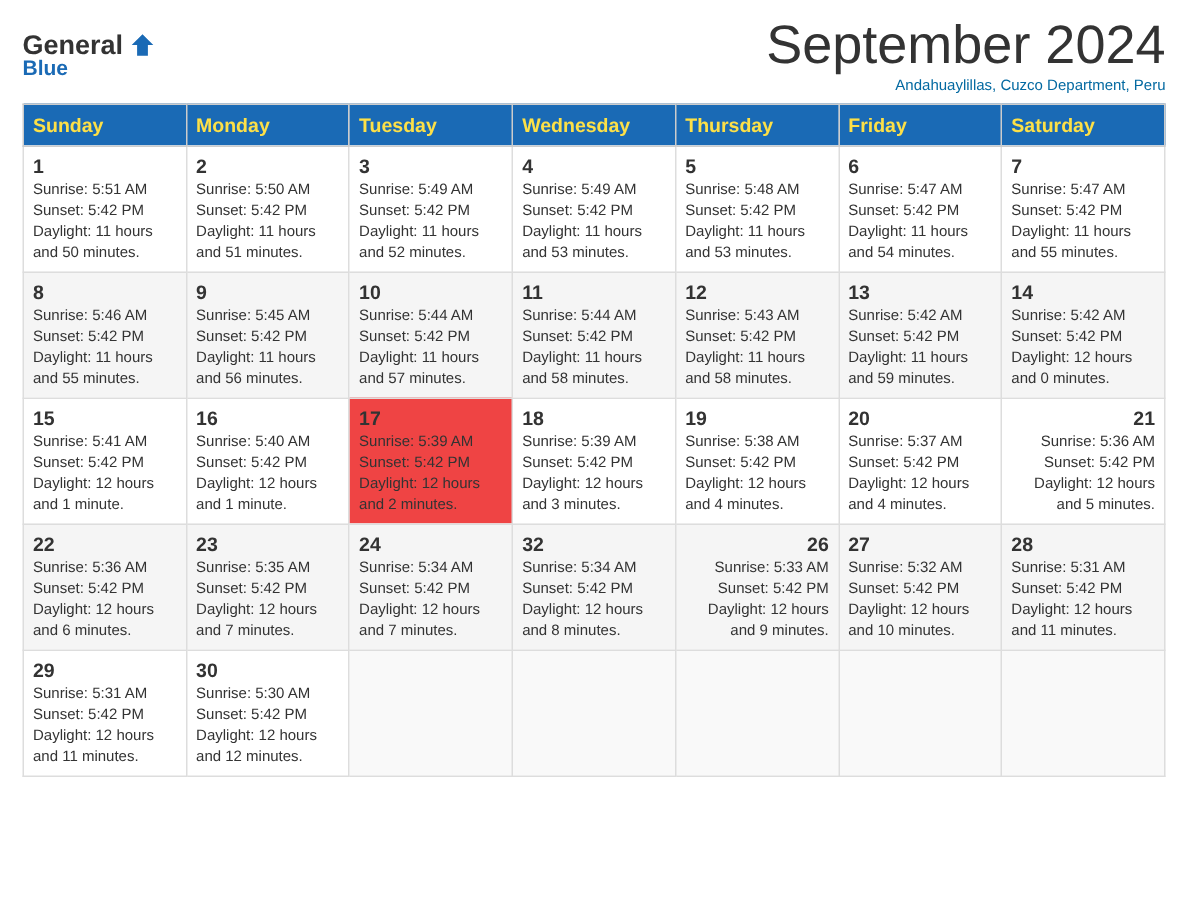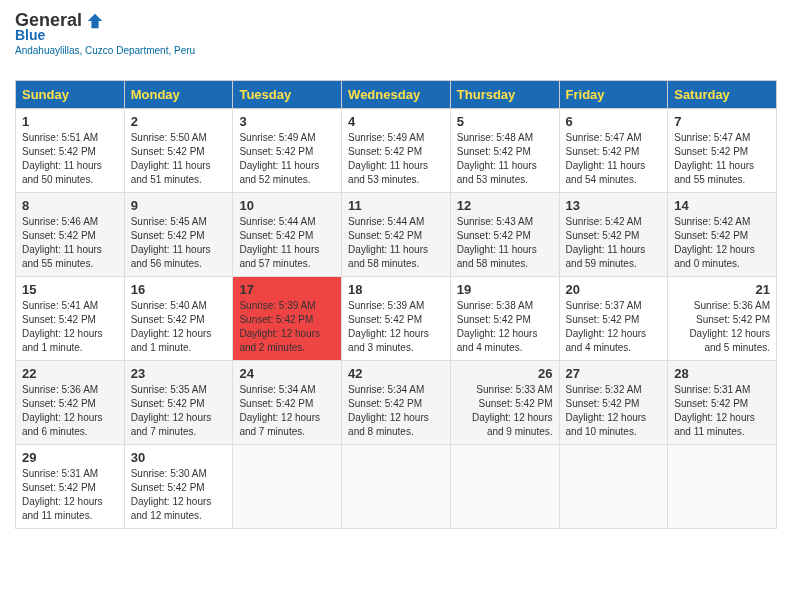--- a/index.html
+++ b/index.html
@@ -5,24 +5,23 @@
     * { box-sizing: border-box; margin: 0; padding: 0; }
     body {
       font-family: Arial, sans-serif;
       background: #fff;
       width: 792px;
       min-height: 612px;
       padding: 10px 15px;
     }
     .header {
       display: flex;
-      align-items: flex-start;
+      align-items: center;
       justify-content: space-between;
-      margin-bottom: 24px;
-      flex-direction: column;
+      margin-bottom: 6px;
     }
     .logo {
       display: flex;
       flex-direction: column;
       align-items: flex-start;
     }
     .logo-text {
       display: flex;
       align-items: center;
       gap: 2px;
@@ -108,20 +107,21 @@
   <div class="logo">
     <div class="logo-text">
       <span class="logo-general">General</span>
       <svg class="logo-icon" viewBox="0 0 20 20">
         <polygon points="10,2 18,10 14,10 14,18 6,18 6,10 2,10" fill="#1a6ab5"></polygon>
       </svg>
     </div>
     <span class="logo-blue" style="margin-top:-4px;">Blue</span>
   </div>
   <div class="title-section">
+    <div class="month-title">September 2024</div>
     <div class="location-title">Andahuaylillas, Cuzco Department, Peru</div>
   </div>
 </div>
 
 <table class="calendar">
   <thead>
     <tr>
     <th>Sunday</th>
         <th>Monday</th>
         <th>Tuesday</th>
@@ -156,21 +156,21 @@
         <td style="background: #ef4444;"><span class="day-num">17</span><span class="cell-text">Sunrise: 5:39 AM<br>Sunset: 5:42 PM<br>Daylight: 12 hours and 2 minutes.</span></td>
         <td style="background: rgb(255, 255, 255);"><span class="day-num">18</span><span class="cell-text">Sunrise: 5:39 AM<br>Sunset: 5:42 PM<br>Daylight: 12 hours and 3 minutes.</span></td>
         <td style="background: rgb(255, 255, 255);"><span class="day-num">19</span><span class="cell-text">Sunrise: 5:38 AM<br>Sunset: 5:42 PM<br>Daylight: 12 hours and 4 minutes.</span></td>
         <td style="background: rgb(255, 255, 255);"><span class="day-num">20</span><span class="cell-text">Sunrise: 5:37 AM<br>Sunset: 5:42 PM<br>Daylight: 12 hours and 4 minutes.</span></td>
         <td style="background: rgb(255, 255, 255); text-align: right;"><span class="day-num">21</span><span class="cell-text">Sunrise: 5:36 AM<br>Sunset: 5:42 PM<br>Daylight: 12 hours and 5 minutes.</span></td>
       </tr>
       <tr>
         <td style="background: rgb(245, 245, 245);"><span class="day-num">22</span><span class="cell-text">Sunrise: 5:36 AM<br>Sunset: 5:42 PM<br>Daylight: 12 hours and 6 minutes.</span></td>
         <td style="background: rgb(245, 245, 245); margin-left: 37px;"><span class="day-num">23</span><span class="cell-text">Sunrise: 5:35 AM<br>Sunset: 5:42 PM<br>Daylight: 12 hours and 7 minutes.</span></td>
         <td style="background: rgb(245, 245, 245);"><span class="day-num">24</span><span class="cell-text">Sunrise: 5:34 AM<br>Sunset: 5:42 PM<br>Daylight: 12 hours and 7 minutes.</span></td>
-        <td style="background: rgb(245, 245, 245);"><span class="day-num">42</span><span class="cell-text">Sunrise: 5:34 AM<br>Sunset: 5:42 PM<br>Daylight: 12 hours and 8 minutes.</span></td>
+        <td style="background: rgb(245, 245, 245);"><span class="day-num">32</span><span class="cell-text">Sunrise: 5:34 AM<br>Sunset: 5:42 PM<br>Daylight: 12 hours and 8 minutes.</span></td>
         <td style="background: rgb(245, 245, 245); text-align: right;"><span class="day-num">26</span><span class="cell-text">Sunrise: 5:33 AM<br>Sunset: 5:42 PM<br>Daylight: 12 hours and 9 minutes.</span></td>
         <td style="background: rgb(245, 245, 245);"><span class="day-num">27</span><span class="cell-text">Sunrise: 5:32 AM<br>Sunset: 5:42 PM<br>Daylight: 12 hours and 10 minutes.</span></td>
         <td style="background: rgb(245, 245, 245);"><span class="day-num">28</span><span class="cell-text">Sunrise: 5:31 AM<br>Sunset: 5:42 PM<br>Daylight: 12 hours and 11 minutes.</span></td>
       </tr>
       <tr>
         <td style="background: rgb(255, 255, 255);"><span class="day-num">29</span><span class="cell-text">Sunrise: 5:31 AM<br>Sunset: 5:42 PM<br>Daylight: 12 hours and 11 minutes.</span></td>
         <td style="background: rgb(255, 255, 255);"><span class="day-num">30</span><span class="cell-text">Sunrise: 5:30 AM<br>Sunset: 5:42 PM<br>Daylight: 12 hours and 12 minutes.</span></td>
         <td class="empty-cell" style="background: rgb(249, 249, 249);"></td>
         <td class="empty-cell" style="background: rgb(249, 249, 249);"></td>
         <td class="empty-cell" style="background: rgb(249, 249, 249);"></td>

